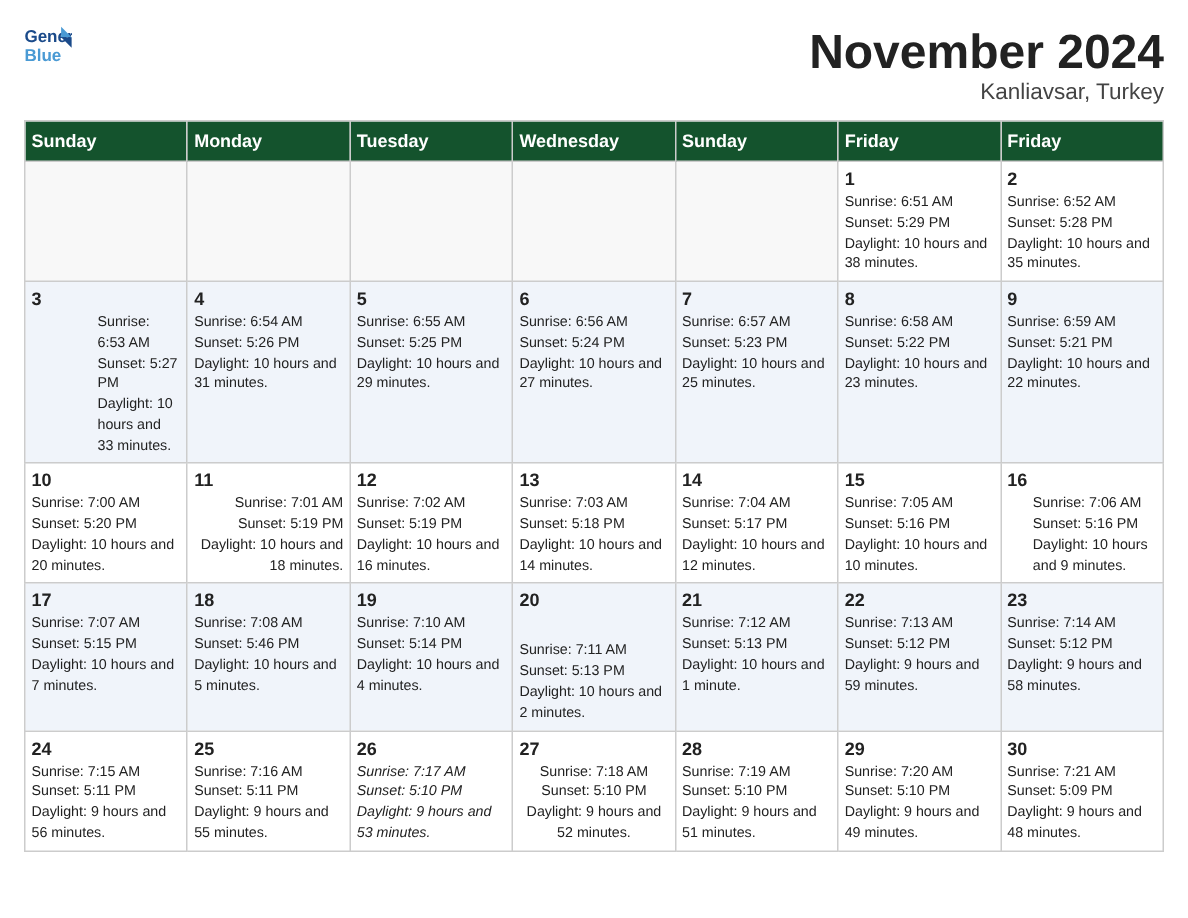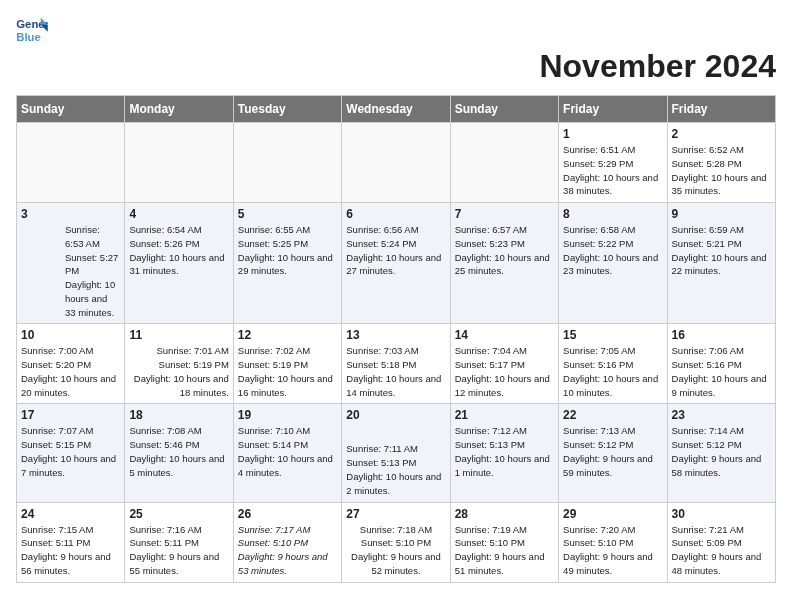--- a/index.html
+++ b/index.html
@@ -20,38 +20,37 @@
       display: flex;
       align-items: center;
       gap: 4px;
     }
     .logo-icon {
       width: 32px;
       height: 28px;
     }
     .title-block {
       text-align: right;
-      margin-top: 32px;
     }
     .month-title {
       font-size: 32px;
       font-weight: bold;
       color: #222;
     }
     .location {
       font-size: 15px;
       color: #444;
     }
     table {
       width: 100%;
       border-collapse: collapse;
       table-layout: fixed;
     }
     th {
-      background: #737373;
+      background: #14532d;
       color: #fff;
       font-size: 12px;
       font-weight: bold;
       padding: 6px 4px;
       text-align: left;
       border: 1px solid #ccc;
     }
     td {
       border: 1px solid #ccc;
       vertical-align: top;
@@ -85,20 +84,21 @@
   <div class="logo">
     <svg class="logo-icon" viewBox="0 0 36 32">
       <text x="0" y="14" font-size="13" font-weight="bold" fill="#1a4a8a">General</text>
       <text x="0" y="28" font-size="13" font-weight="bold" fill="#4a9ad4">Blue</text>
       <polygon points="28,2 36,10 28,10" fill="#4a9ad4"></polygon>
       <polygon points="28,10 36,10 36,18" fill="#1a4a8a"></polygon>
     </svg>
   </div>
   <div class="title-block">
     <div class="month-title">November 2024</div>
+    <div class="location">Kanliavsar, Turkey</div>
   </div>
 </div>
 
 <table>
   <thead>
     <tr>
     <th>Sunday</th>
         <th>Monday</th>
         <th>Tuesday</th>
         <th>Wednesday</th>
@@ -203,21 +203,21 @@
 Daylight: 10 hours and 12 minutes.</div>
         </td>
         <td>
           <span class="day-num">15</span>
           <div class="day-info" style="white-space: pre-line;">Sunrise: 7:05 AM
 Sunset: 5:16 PM
 Daylight: 10 hours and 10 minutes.</div>
         </td>
         <td>
           <span class="day-num">16</span>
-          <div class="day-info" style="white-space: pre-line;">Sunrise: 7:06 AM
+          <div class="day-info" style="white-space: pre-line; margin-left: 17px;">Sunrise: 7:06 AM
 Sunset: 5:16 PM
 Daylight: 10 hours and 9 minutes.</div>
         </td>
       </tr>
       <tr>
         <td class="alt-row">
           <span class="day-num">17</span>
           <div class="day-info" style="white-space: pre-line;">Sunrise: 7:07 AM
 Sunset: 5:15 PM
 Daylight: 10 hours and 7 minutes.</div>

